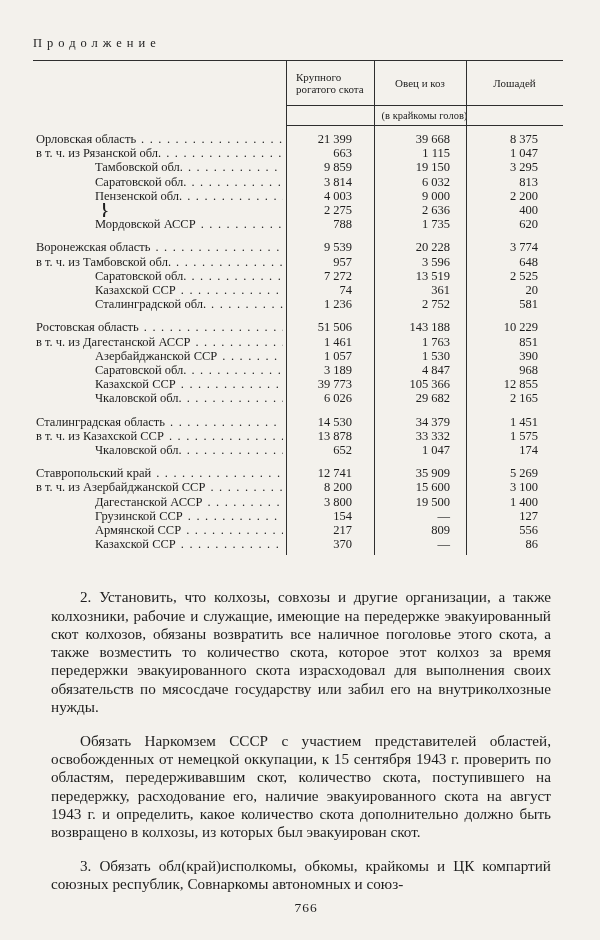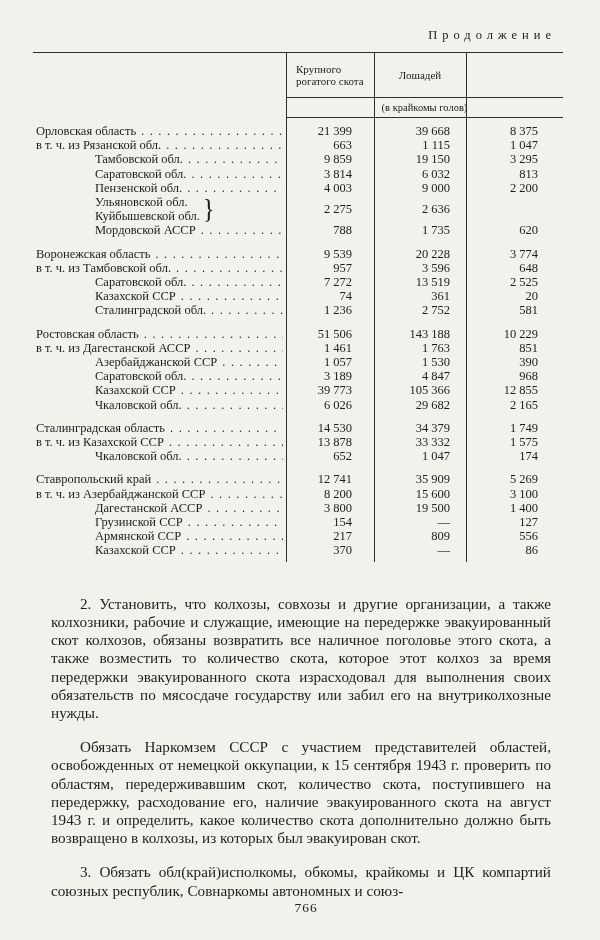--- a/index.html
+++ b/index.html
@@ -6,22 +6,22 @@
   body{
     width:600px;height:940px;
     background:#f3f1ec;
     font-family:"Liberation Serif", serif;
     color:#1d1d1d;
     position:relative;overflow:hidden;
   }
   .page{position:absolute;inset:0;padding:20px 32px 0 33px;box-sizing:border-box;}
 
   .continuation{
-    text-align:right;letter-spacing:5px;font-size:12.5px;
-    padding-right:12px;margin:8px 0 9px 0;white-space:nowrap;
+    text-align:left;letter-spacing:5px;font-size:12.5px;
+    padding-right:12px;margin:16px 0 9px 0;white-space:nowrap;
   }
 
   .table{position:relative;border-top:1.4px solid #2e2e2e;width:530px;}
   .vline{position:absolute;top:0;bottom:2px;width:1px;background:#2e2e2e;}
   .vl1{left:253px;}.vl2{left:341px;}.vl3{left:433px;}
 
   .thead{display:grid;grid-template-columns:253px 88px 92px 97px;height:44px;}
   .thead .h{
     font-size:11px;line-height:12.5px;display:flex;align-items:center;
     justify-content:center;text-align:center;padding:2px 4px;box-sizing:border-box;
@@ -64,20 +64,21 @@
   <div class="continuation">Продолжение</div>
 
   <div class="table">
     <div class="vline vl1"></div>
     <div class="vline vl2"></div>
     <div class="vline vl3"></div>
 
     <div class="thead">
       <div class="h"></div>
       <div class="h h1">Крупного рогатого скота</div>
+      <div class="h">Овец и коз</div>
       <div class="h">Лошадей</div>
     </div>
 
     <div class="unit-row">
       <div></div>
       <div class="unit-cell">(в крайкомы голов)</div>
     </div>
 
     <div class="tbody">
         <div class="tgroup">
@@ -121,28 +122,25 @@
             <div class="stub ind">
               <span class="lbl">Пензенской обл.</span>
               <span class="leader">............................................................</span>
             </div>
             <div class="val v1">4 003</div>
             <div class="val v2">9 000</div>
             <div class="val v3">2 200</div>
           </div>
           <div class="trow trow-double">
             <div class="stub ind">
-              <div class="stub-lines">
-                <div class="lbl">Ульяновской обл.</div>
-                <div class="lbl">Куйбышевской обл.</div>
-              </div>
               <span class="brace">}</span>
             </div>
             <div class="val v1">2 275</div>
             <div class="val v2">2 636</div>
+            <div class="val v3">400</div>
           </div>
           <div class="trow">
             <div class="stub ind">
               <span class="lbl">Мордовской АССР</span>
               <span class="leader">............................................................</span>
             </div>
             <div class="val v1">788</div>
             <div class="val v2">1 735</div>
             <div class="val v3">620</div>
           </div>
@@ -251,21 +249,21 @@
           </div>
         </div>
         <div class="tgroup">
           <div class="trow">
             <div class="stub">
               <span class="lbl">Сталинградская область</span>
               <span class="leader">............................................................</span>
             </div>
             <div class="val v1">14 530</div>
             <div class="val v2">34 379</div>
-            <div class="val v3">1 749</div>
+            <div class="val v3">1 451</div>
           </div>
           <div class="trow">
             <div class="stub">
               <span class="lbl">в т. ч. из Казахской ССР</span>
               <span class="leader">............................................................</span>
             </div>
             <div class="val v1">13 878</div>
             <div class="val v2">33 332</div>
             <div class="val v3">1 575</div>
           </div>

